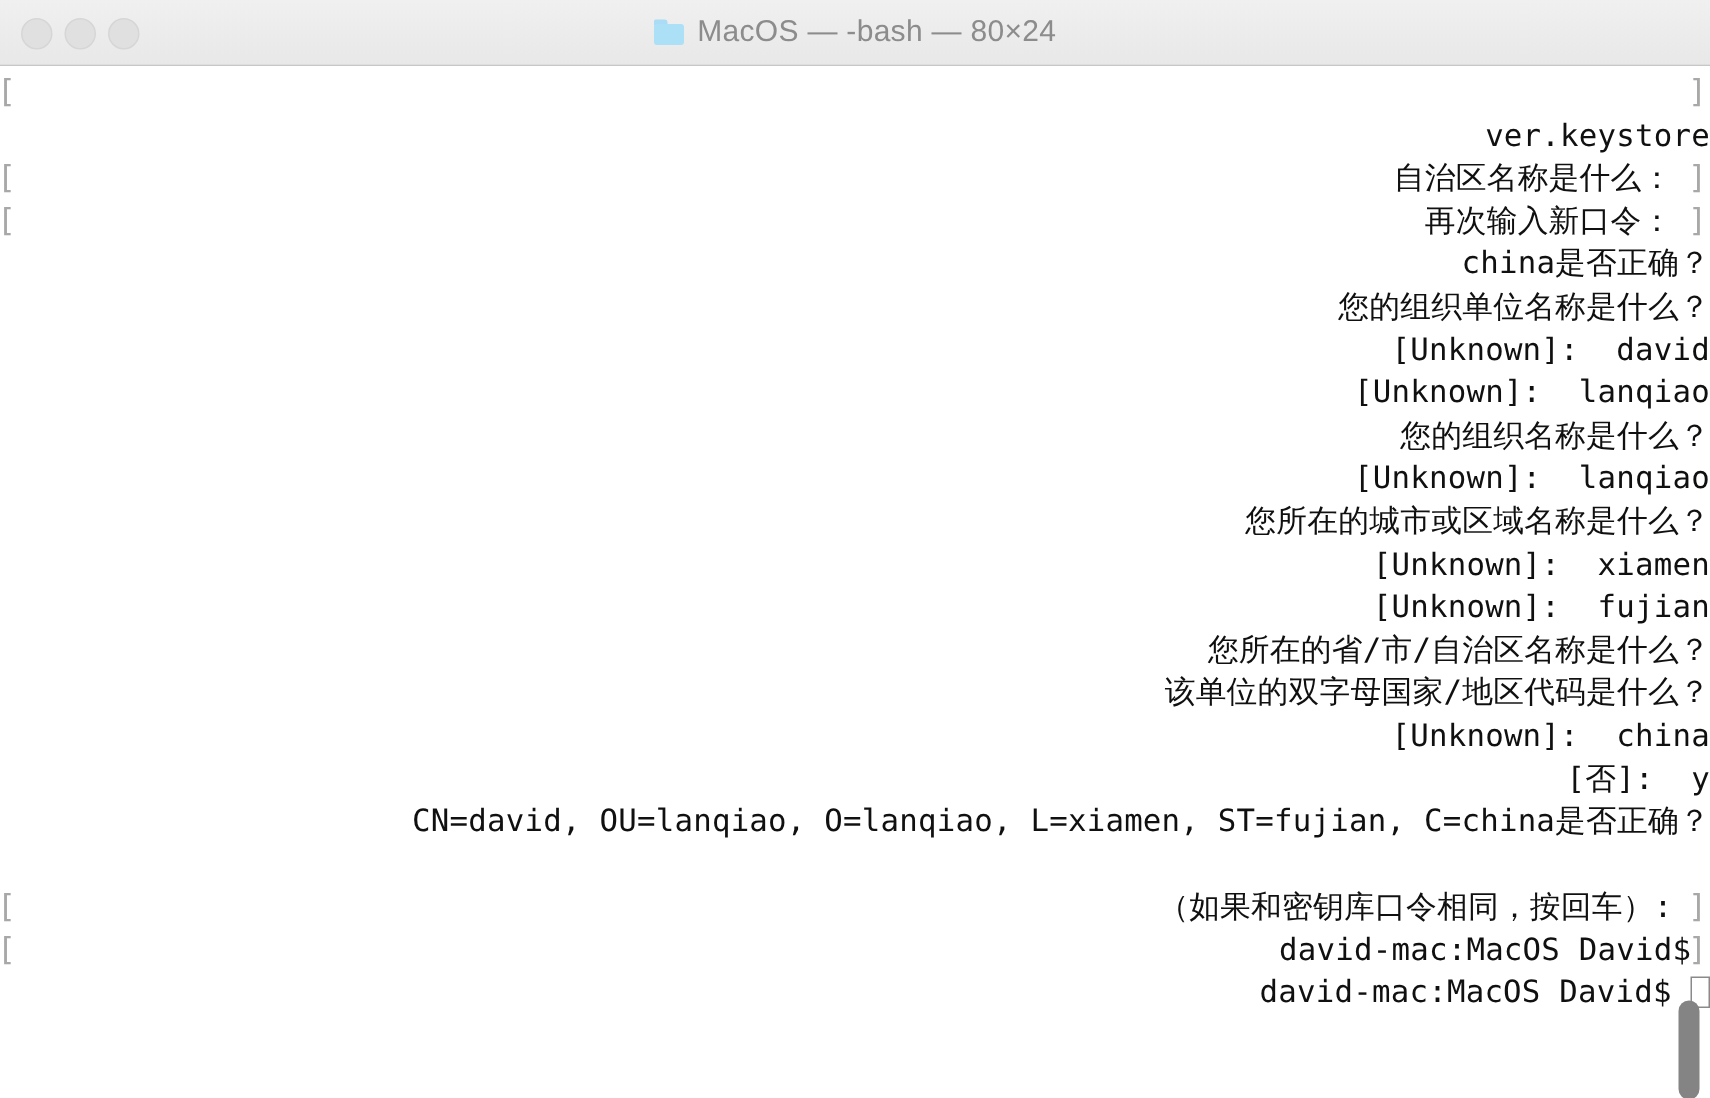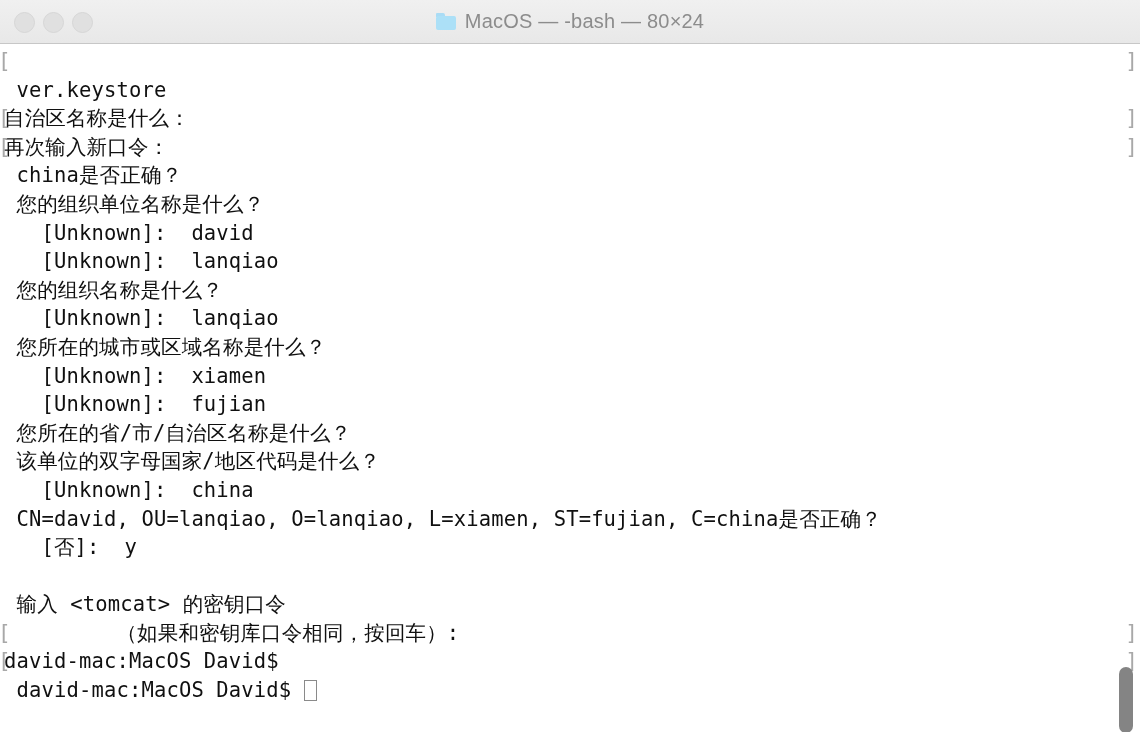--- a/index.html
+++ b/index.html
@@ -13,20 +13,21 @@
     overflow: hidden;
     font-family: "DejaVu Sans Mono", monospace;
   }
 
   #window {
     position: relative;
     width: 1140px;
     height: 732px;
     background: #ffffff;
     overflow: hidden;
+    text-align: right;
   }
 
   
   #titlebar {
     position: relative;
     height: 44px;
     width: 100%;
     box-sizing: border-box;
     background: linear-gradient(to bottom, #f0f0f0 0%, #e8e8e8 100%);
     border-bottom: 1px solid #c7c7c7;
@@ -191,24 +192,23 @@
         <div class="line"><span class="txt">   [Unknown]:  david</span></div>
         <div class="line"><span class="txt">   [Unknown]:  lanqiao</span></div>
         <div class="line"><span class="txt"> 您的组织名称是什么？</span></div>
         <div class="line"><span class="txt">   [Unknown]:  lanqiao</span></div>
         <div class="line"><span class="txt"> 您所在的城市或区域名称是什么？</span></div>
         <div class="line"><span class="txt">   [Unknown]:  xiamen</span></div>
         <div class="line"><span class="txt">   [Unknown]:  fujian</span></div>
         <div class="line"><span class="txt"> 您所在的省/市/自治区名称是什么？</span></div>
         <div class="line"><span class="txt"> 该单位的双字母国家/地区代码是什么？</span></div>
         <div class="line"><span class="txt">   [Unknown]:  china</span></div>
+        <div class="line"><span class="txt">   [否]:  y</span></div>
         <div class="line"><span class="txt"> CN=david, OU=lanqiao, O=lanqiao, L=xiamen, ST=fujian, C=china是否正确？</span></div>
-        <div class="line"><span class="txt">   [否]:  y</span></div>
         <div class="line"><span class="txt"></span></div>
-        <div class="line"><span class="txt"> 输入 &lt;tomcat&gt; 的密钥口令</span></div>
         <div class="line"><span class="edge-left">[</span><span class="txt">         （如果和密钥库口令相同，按回车）:  </span><span class="edge-right">]</span></div>
         <div class="line"><span class="edge-left">[</span><span class="txt">david-mac:MacOS David$ </span><span class="edge-right">]</span></div>
         <div class="line"><span class="txt"> david-mac:MacOS David$ </span><span class="cursor"></span></div>
       </div>
     <div id="scrollbar-track">
       <div id="scrollbar-thumb"></div>
     </div>
   </div>
 
 </div>

